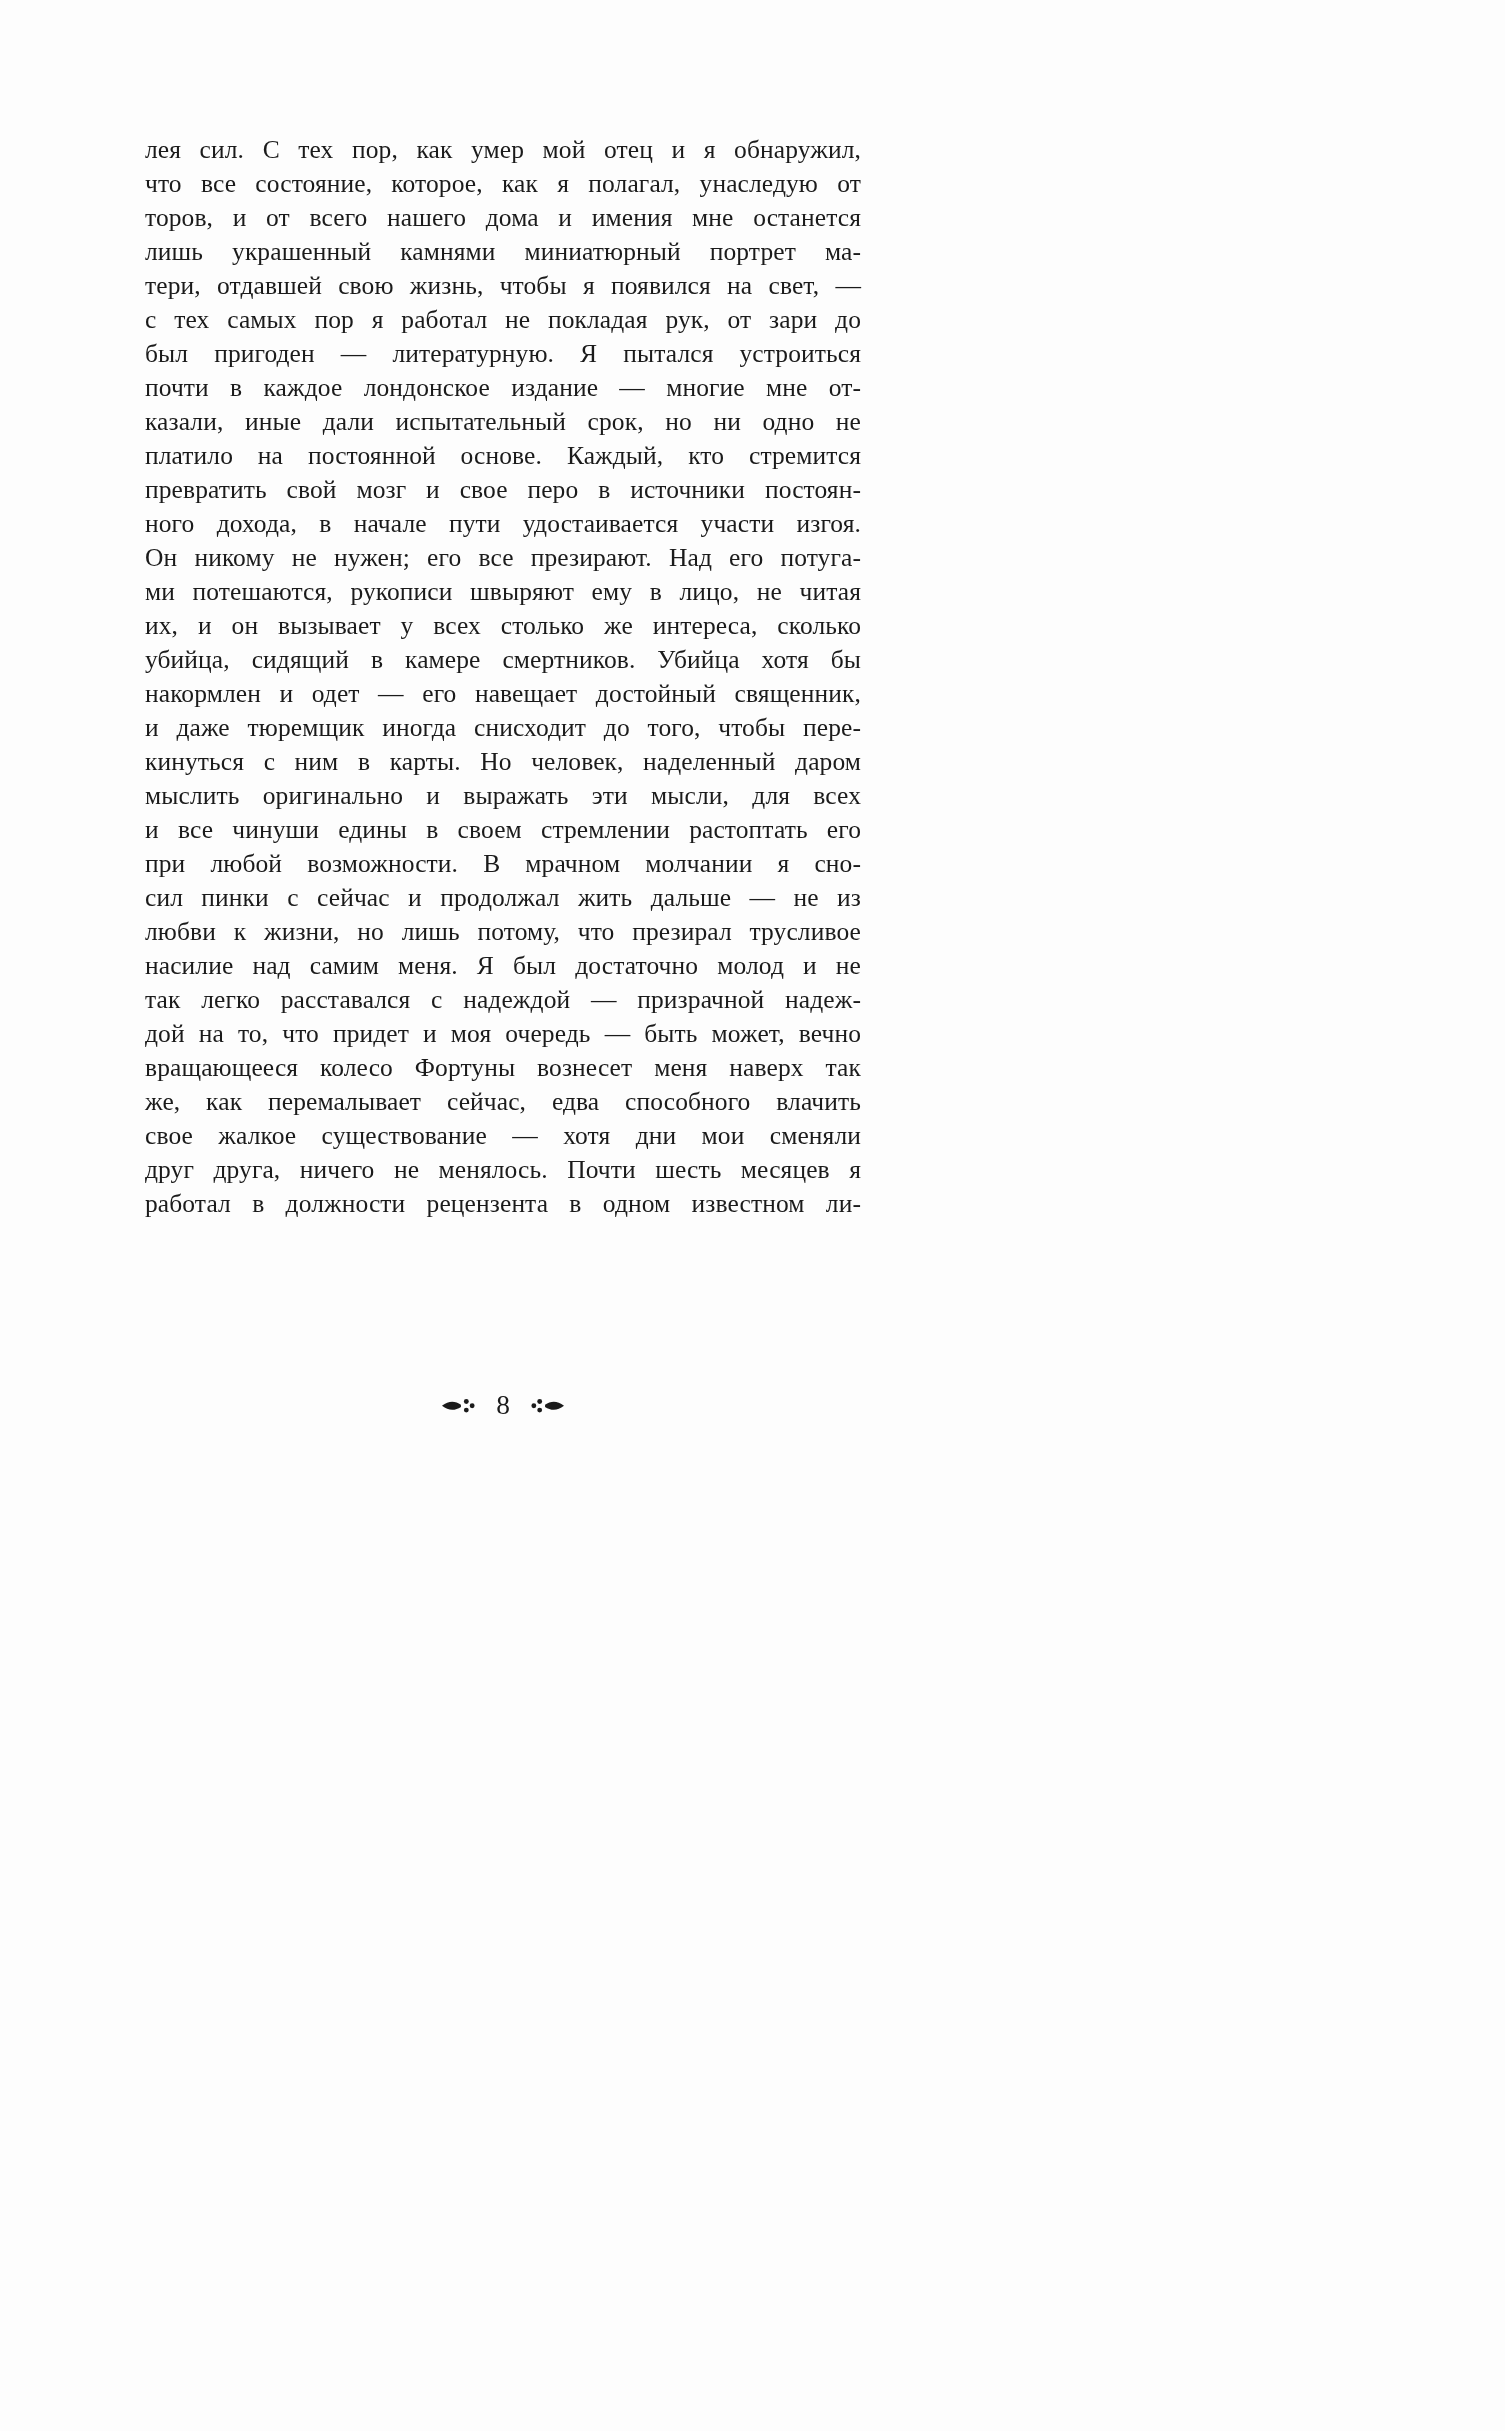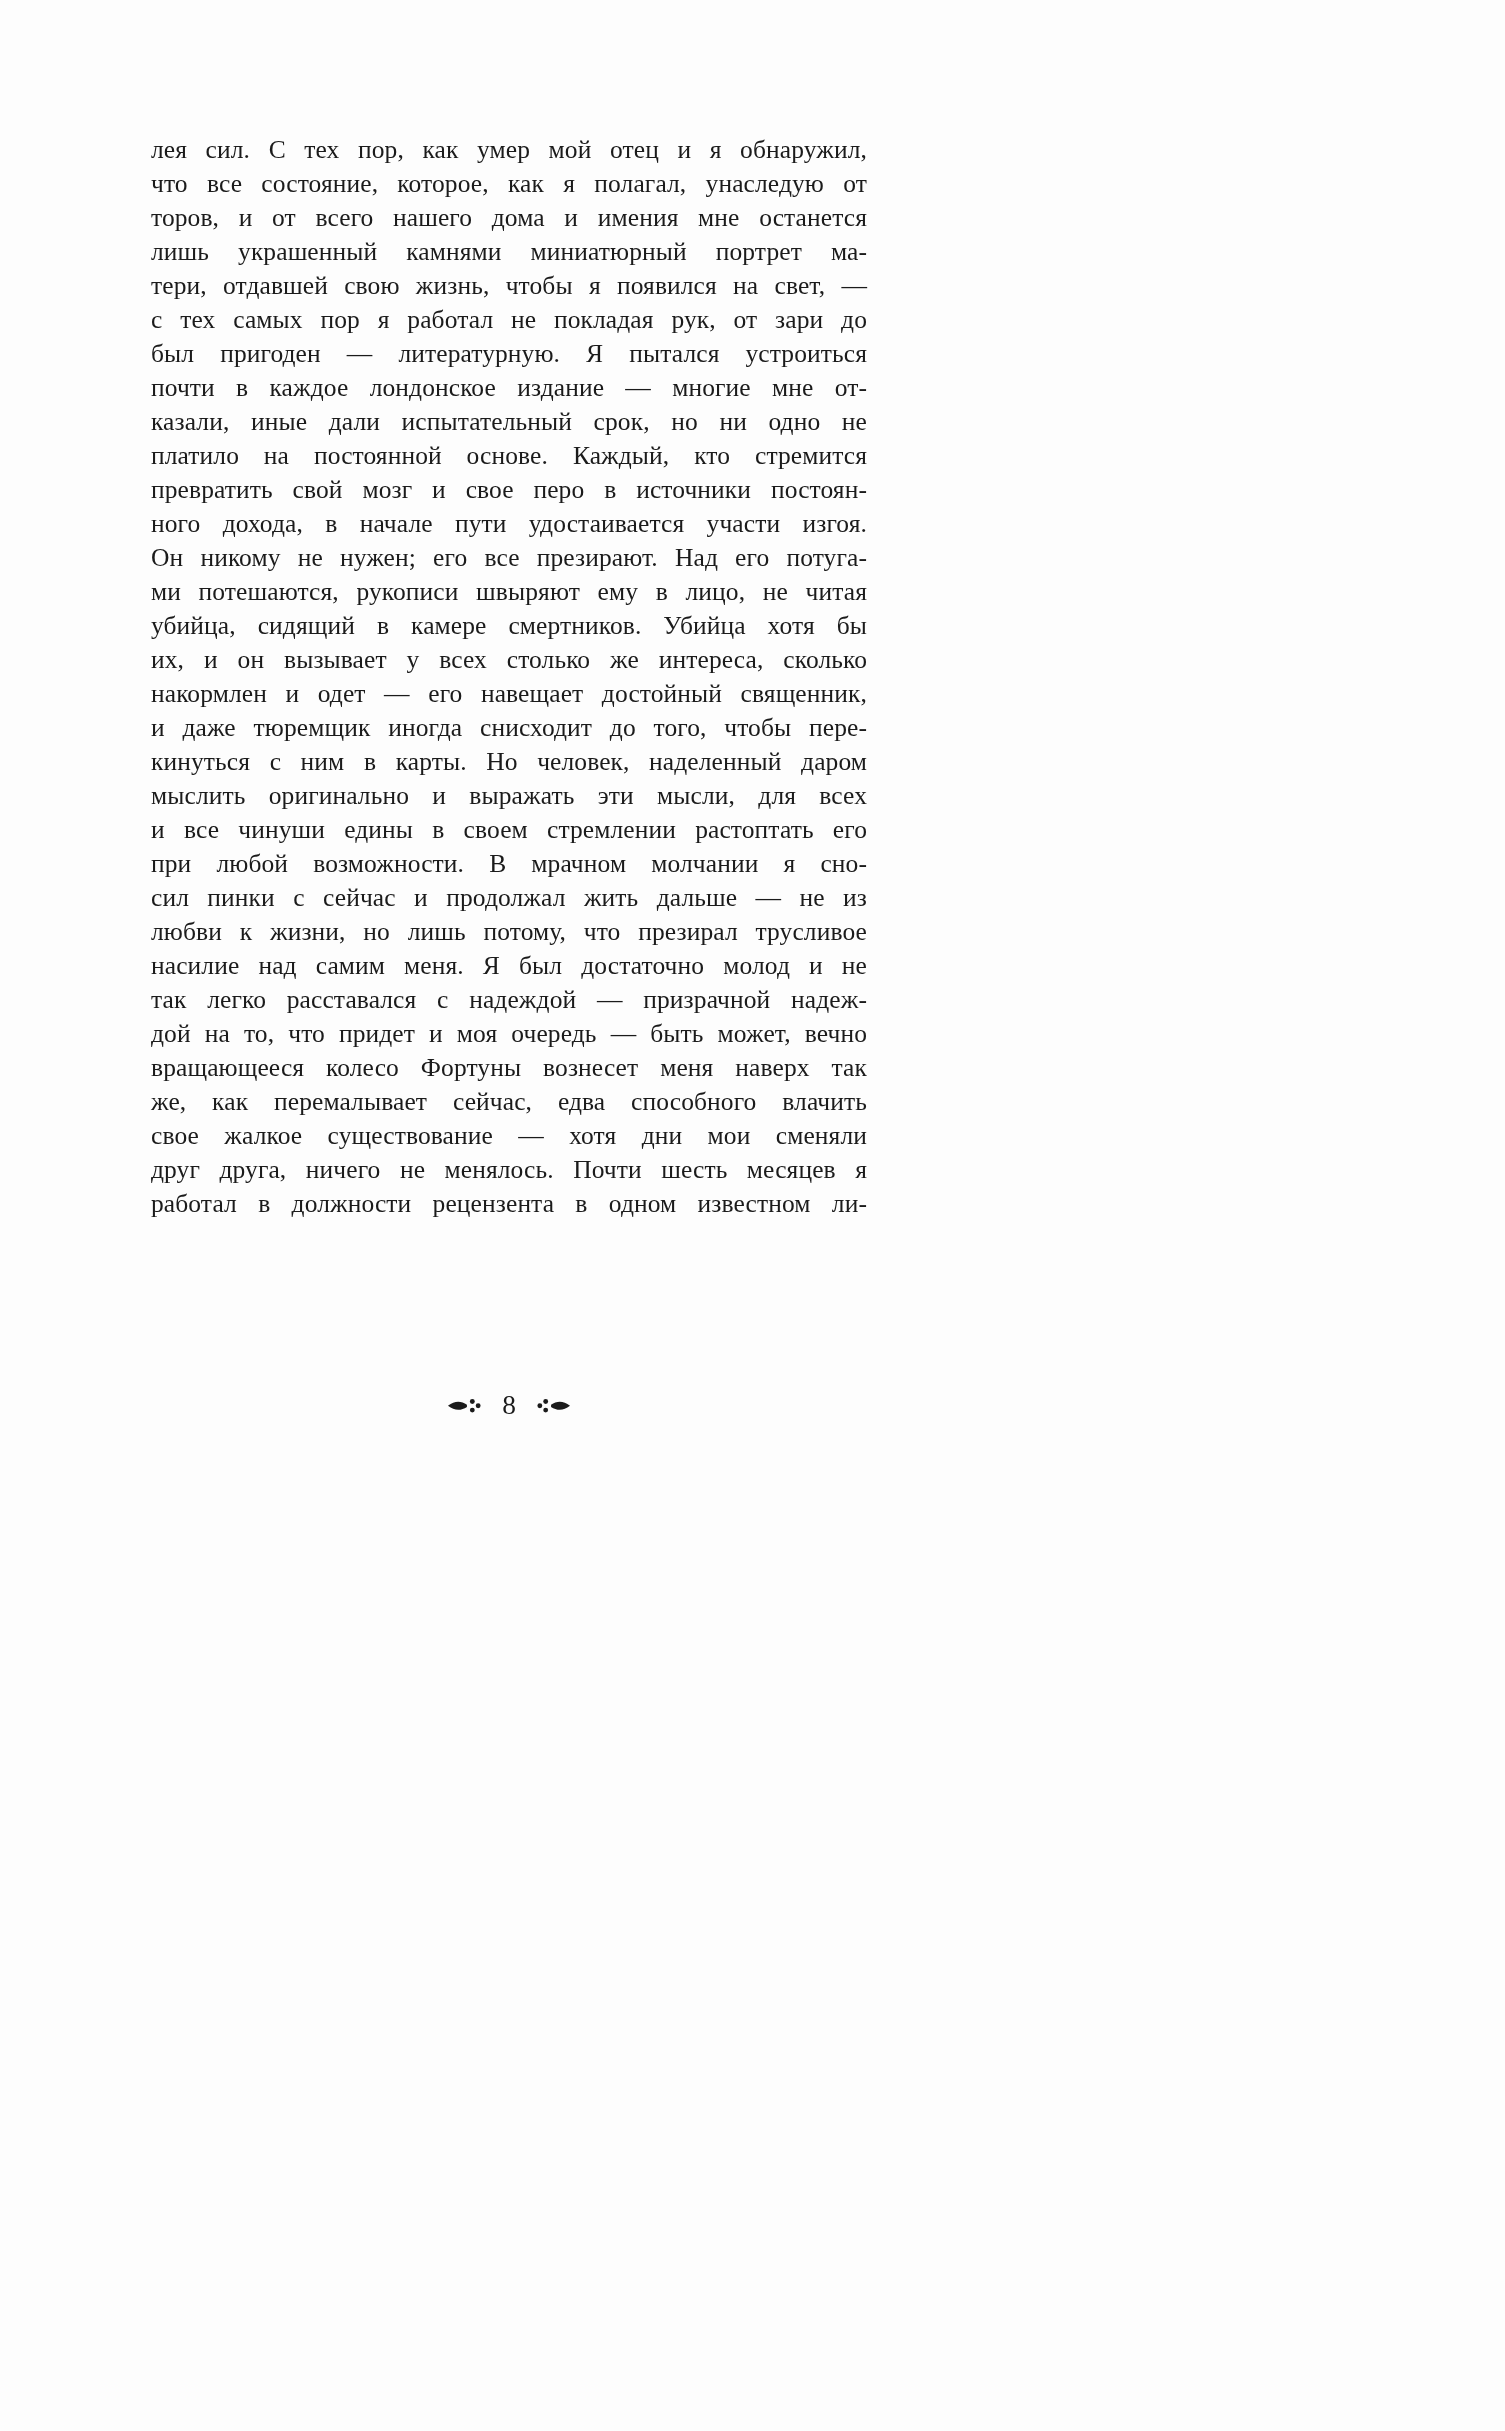--- a/index.html
+++ b/index.html
@@ -11,21 +11,20 @@
     height: 2432px;
     background: #fdfdfd;
     font-family: "Liberation Serif", "DejaVu Serif", serif;
     color: #1b1b1b;
   }
   .page {
     position: relative;
     width: 1466px;
     height: 2432px;
     overflow: hidden;
-    margin-left: 6px;
   }
   .text-block {
     position: absolute;
     left: 145px;
     top: 133px;
     width: 716px;
   }
   .text-line {
     font-size: 25.5px;
     line-height: 34px;
@@ -70,22 +69,22 @@
       <div class="text-line">тери, отдавшей свою жизнь, чтобы я появился на свет, —</div>
       <div class="text-line">с тех самых пор я работал не покладая рук, от зари до</div>
       <div class="text-line">был пригоден — литературную. Я пытался устроиться</div>
       <div class="text-line">почти в каждое лондонское издание — многие мне от-</div>
       <div class="text-line">казали, иные дали испытательный срок, но ни одно не</div>
       <div class="text-line">платило на постоянной основе. Каждый, кто стремится</div>
       <div class="text-line">превратить свой мозг и свое перо в источники постоян-</div>
       <div class="text-line">ного дохода, в начале пути удостаивается участи изгоя.</div>
       <div class="text-line">Он никому не нужен; его все презирают. Над его потуга-</div>
       <div class="text-line">ми потешаются, рукописи швыряют ему в лицо, не читая</div>
+      <div class="text-line">их, и он вызывает у всех столько же интереса, сколько</div>
       <div class="text-line">убийца, сидящий в камере смертников. Убийца хотя бы</div>
-      <div class="text-line">их, и он вызывает у всех столько же интереса, сколько</div>
       <div class="text-line">накормлен и одет — его навещает достойный священник,</div>
       <div class="text-line">и даже тюремщик иногда снисходит до того, чтобы пере-</div>
       <div class="text-line">кинуться с ним в карты. Но человек, наделенный даром</div>
       <div class="text-line">мыслить оригинально и выражать эти мысли, для всех</div>
       <div class="text-line">и все чинуши едины в своем стремлении растоптать его</div>
       <div class="text-line">при любой возможности. В мрачном молчании я сно-</div>
       <div class="text-line">сил пинки с сейчас и продолжал жить дальше — не из</div>
       <div class="text-line">любви к жизни, но лишь потому, что презирал трусливое</div>
       <div class="text-line">насилие над самим меня. Я был достаточно молод и не</div>
       <div class="text-line">так легко расставался с надеждой — призрачной надеж-</div>

